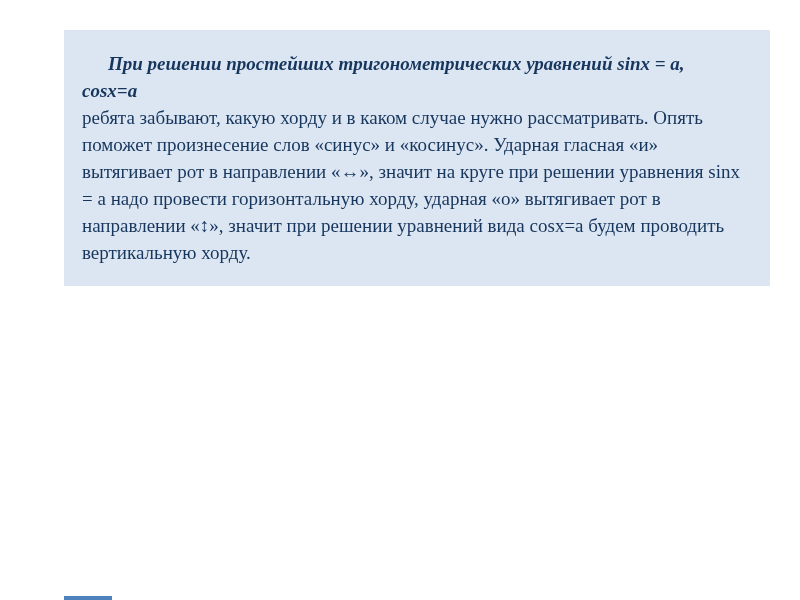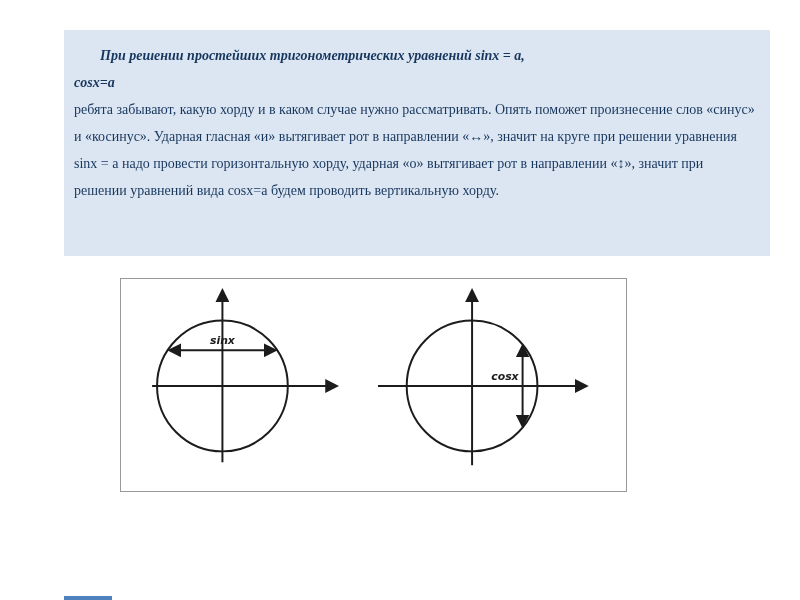--- a/index.html
+++ b/index.html
@@ -22,23 +22,23 @@
     position: absolute;
     left: 64px;
     top: 30px;
     width: 706px;
     min-height: 226px;
     background: var(--textbox_bg, #dce6f2);
     box-sizing: border-box;
     padding: 8px 10px 8px 6px;
   }
   .textbox p {
-    margin: 4px;
+    margin: 12px;
     color: var(--text_color, #17365d);
-    font-size: 14px;
+    font-size: 19px;
     line-height: 27px;
     text-indent: 26px;
   }
   .intro {
     font-weight: bold;
     font-style: italic;
   }
   .figure {
     position: absolute;
     left: 120px;
@@ -76,41 +76,16 @@
 <div class="slide">
 
   <div class="textbox">
     <p>
       <span class="intro">При решении простейших тригонометрических уравнений sinx = a,</span><br>
       <span class="intro">cosx=a</span><br>
       <span>ребята забывают, какую хорду и в каком случае нужно рассматривать. Опять поможет произнесение слов «синус» и «косинус». Ударная гласная «и» вытягивает рот в направлении «↔», значит на круге при решении уравнения  sinx = a надо провести горизонтальную хорду, ударная «о» вытягивает рот в направлении «↕», значит при решении уравнений вида cosx=a будем проводить вертикальную хорду.</span>
     </p>
   </div>
 
-  <div class="figure">
-    <svg viewBox="0 0 507 214" xmlns="http://www.w3.org/2000/svg">
-      <defs>
-        <marker id="ah" viewBox="0 0 10 10" refX="8" refY="5" markerWidth="7" markerHeight="7" orient="auto-start-reverse">
-          <path d="M0,0 L10,5 L0,10 z" fill="#1c1c1c"></path>
-        </marker>
-      </defs>
-
-      <g stroke="#1c1c1c" stroke-width="2" fill="none">
-        <circle cx="101" cy="108" r="66"></circle>
-        <line x1="101" y1="185" x2="101" y2="12" marker-end="url(#ah)"></line>
-        <line x1="30" y1="108" x2="216" y2="108" marker-end="url(#ah)"></line>
-        <line x1="48" y1="72" x2="154" y2="72" marker-start="url(#ah)" marker-end="url(#ah)"></line>
-      </g>
-      <text class="chord-label" x="101" y="66" text-anchor="middle">sinx</text>
-
-      <g stroke="#1c1c1c" stroke-width="2" fill="none">
-        <circle cx="353" cy="108" r="66"></circle>
-        <line x1="353" y1="188" x2="353" y2="12" marker-end="url(#ah)"></line>
-        <line x1="258" y1="108" x2="468" y2="108" marker-end="url(#ah)"></line>
-        <line x1="404" y1="68" x2="404" y2="148" marker-start="url(#ah)" marker-end="url(#ah)"></line>
-      </g>
-      <text class="chord-label" x="400" y="102" text-anchor="end">cosx</text>
-    </svg>
-  </div>
 
   <div class="accent-line"></div>
 
 </div>
 
 </body></html>

